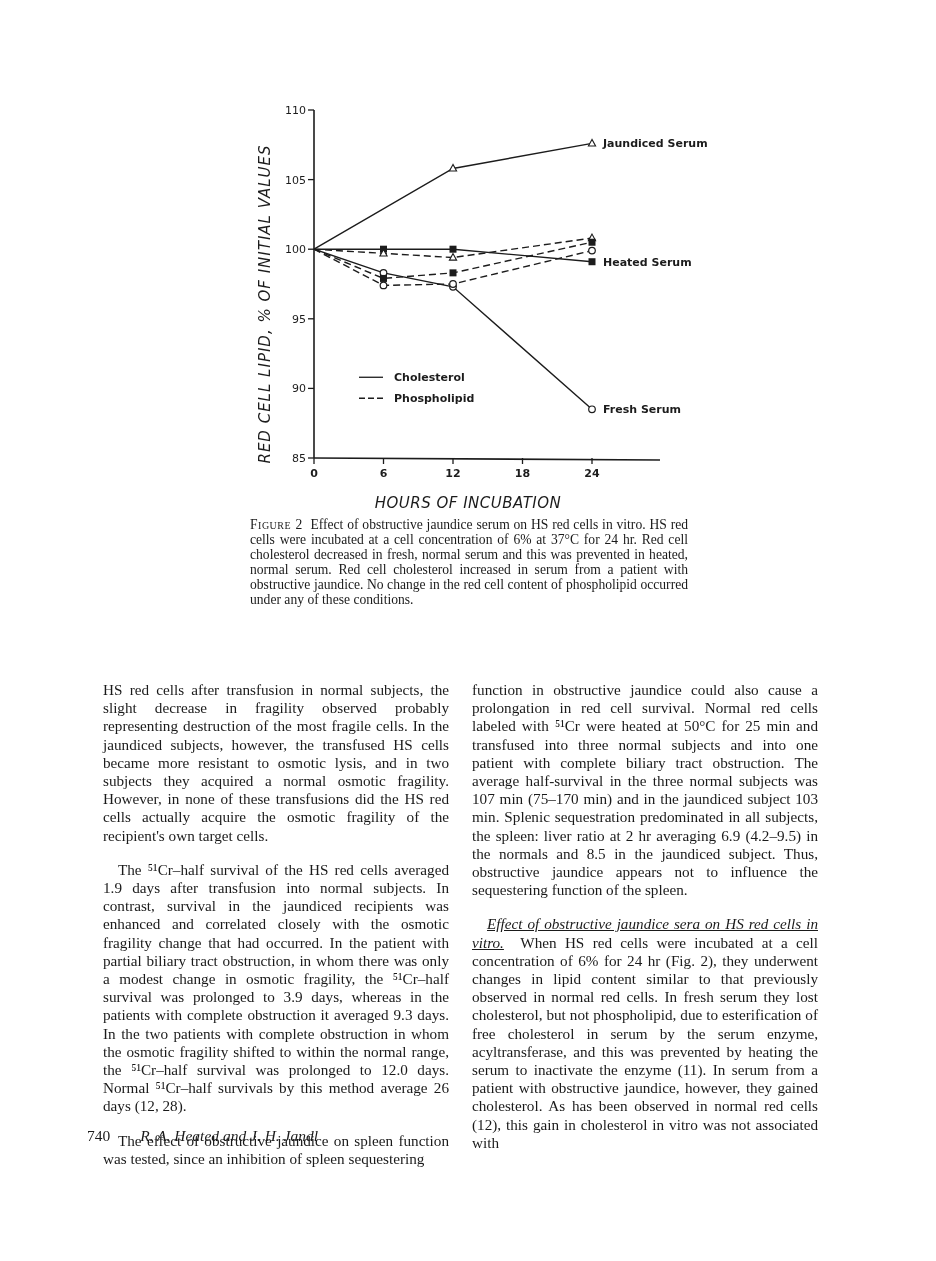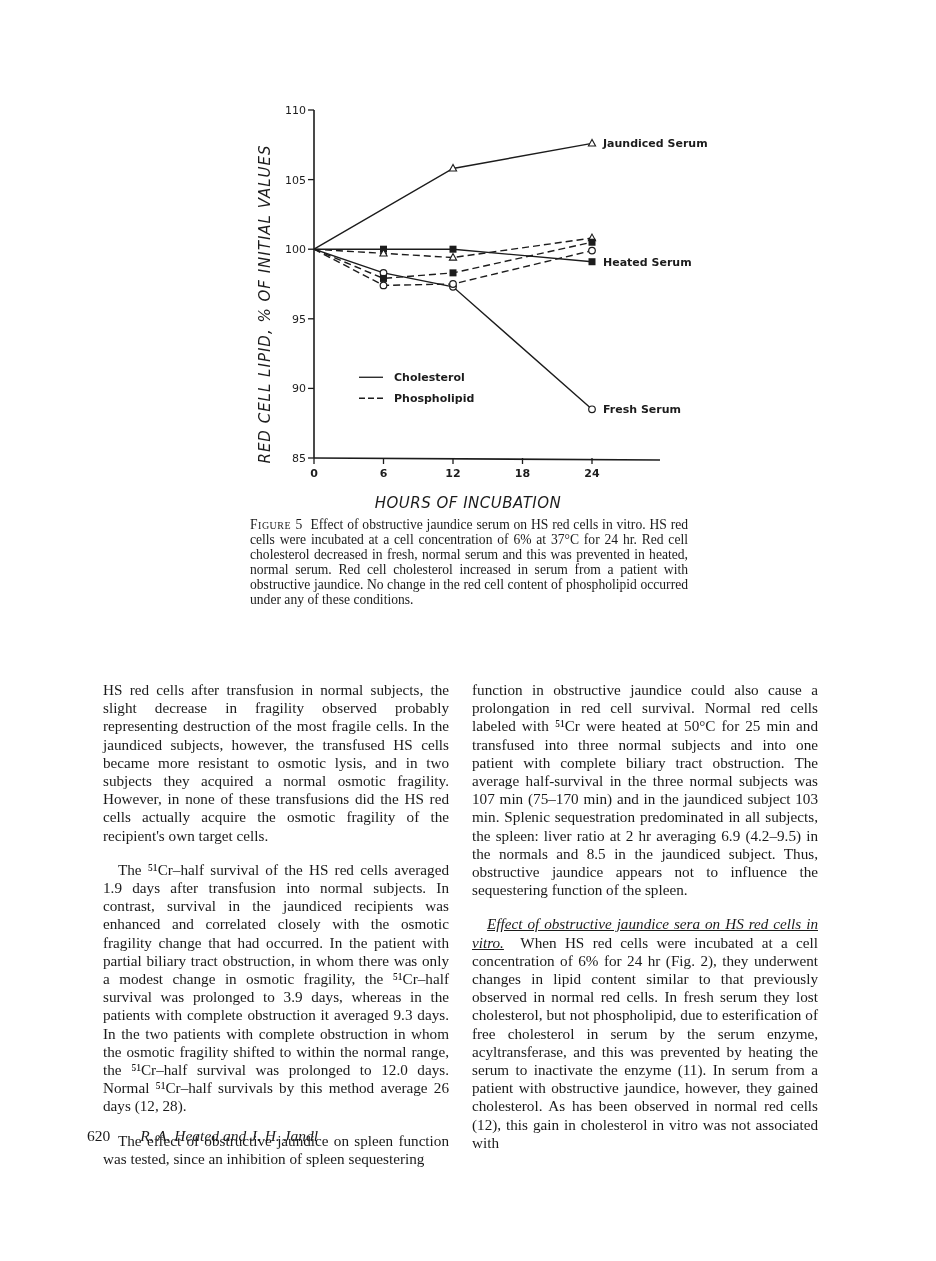--- a/index.html
+++ b/index.html
@@ -76,31 +76,31 @@
       <text x="363" y="170.72800000000007" font-size="11" font-weight="bold" font-family="&quot;DejaVu Sans&quot;, &quot;Liberation Sans&quot;, sans-serif" fill="#1c1c1c">Heated Serum</text>
       <text x="363" y="318.28" font-size="11" font-weight="bold" font-family="&quot;DejaVu Sans&quot;, &quot;Liberation Sans&quot;, sans-serif" fill="#1c1c1c">Fresh Serum</text>
       <line x1="119" y1="282.264" x2="143" y2="282.264" stroke="#1c1c1c" stroke-width="1.3"></line>
       <text x="154" y="286.264" font-size="11" font-weight="bold" font-family="&quot;DejaVu Sans&quot;, &quot;Liberation Sans&quot;, sans-serif" fill="#1c1c1c">Cholesterol</text>
       <line x1="119" y1="303.264" x2="143" y2="303.264" stroke="#1c1c1c" stroke-width="1.3" stroke-dasharray="6,3"></line>
       <text x="154" y="307.264" font-size="11" font-weight="bold" font-family="&quot;DejaVu Sans&quot;, &quot;Liberation Sans&quot;, sans-serif" fill="#1c1c1c">Phospholipid</text>
     </svg>
 </div>
 
 <div id="caption">
-  <span class="fig">Figure 5</span>&nbsp;
+  <span class="fig">Figure 2</span>&nbsp;
   <span>Effect of obstructive jaundice serum on HS red cells in vitro. HS red cells were incubated at a cell concentration of 6% at 37°C for 24 hr. Red cell cholesterol decreased in fresh, normal serum and this was prevented in heated, normal serum. Red cell cholesterol increased in serum from a patient with obstructive jaundice. No change in the red cell content of phospholipid occurred under any of these conditions.</span>
 </div>
 
 <div id="col-left" class="col">
   <p>HS red cells after transfusion in normal subjects, the slight decrease in fragility observed probably representing destruction of the most fragile cells. In the jaundiced subjects, however, the transfused HS cells became more resistant to osmotic lysis, and in two subjects they acquired a normal osmotic fragility. However, in none of these transfusions did the HS red cells actually acquire the osmotic fragility of the recipient's own target cells.</p>
   <p class="ind">The ⁵¹Cr–half survival of the HS red cells averaged 1.9 days after transfusion into normal subjects. In contrast, survival in the jaundiced recipients was enhanced and correlated closely with the osmotic fragility change that had occurred. In the patient with partial biliary tract obstruction, in whom there was only a modest change in osmotic fragility, the ⁵¹Cr–half survival was prolonged to 3.9 days, whereas in the patients with complete obstruction it averaged 9.3 days. In the two patients with complete obstruction in whom the osmotic fragility shifted to within the normal range, the ⁵¹Cr–half survival was prolonged to 12.0 days. Normal ⁵¹Cr–half survivals by this method average 26 days (12, 28).</p>
   <p class="ind">The effect of obstructive jaundice on spleen function was tested, since an inhibition of spleen sequestering</p>
 </div>
 
 <div id="col-right" class="col">
   <p>function in obstructive jaundice could also cause a prolongation in red cell survival. Normal red cells labeled with ⁵¹Cr were heated at 50°C for 25 min and transfused into three normal subjects and into one patient with complete biliary tract obstruction. The average half-survival in the three normal subjects was 107 min (75–170 min) and in the jaundiced subject 103 min. Splenic sequestration predominated in all subjects, the spleen: liver ratio at 2 hr averaging 6.9 (4.2–9.5) in the normals and 8.5 in the jaundiced subject. Thus, obstructive jaundice appears not to influence the sequestering function of the spleen.</p>
   <p class="ind"><i>Effect of obstructive jaundice sera on HS red cells in vitro.</i>&nbsp; <span>When HS red cells were incubated at a cell concentration of 6% for 24 hr (Fig. 2), they underwent changes in lipid content similar to that previously observed in normal red cells. In fresh serum they lost cholesterol, but not phospholipid, due to esterification of free cholesterol in serum by the serum enzyme, acyltransferase, and this was prevented by heating the serum to inactivate the enzyme (11). In serum from a patient with obstructive jaundice, however, they gained cholesterol. As has been observed in normal red cells (12), this gain in cholesterol in vitro was not associated with</span></p>
 </div>
 
 <div id="footer">
-  <span class="pg">620</span>
+  <span class="pg">740</span>
   <span class="auth">R. A. Heated and J. H. Jandl</span>
 </div>
 
 </body></html>

